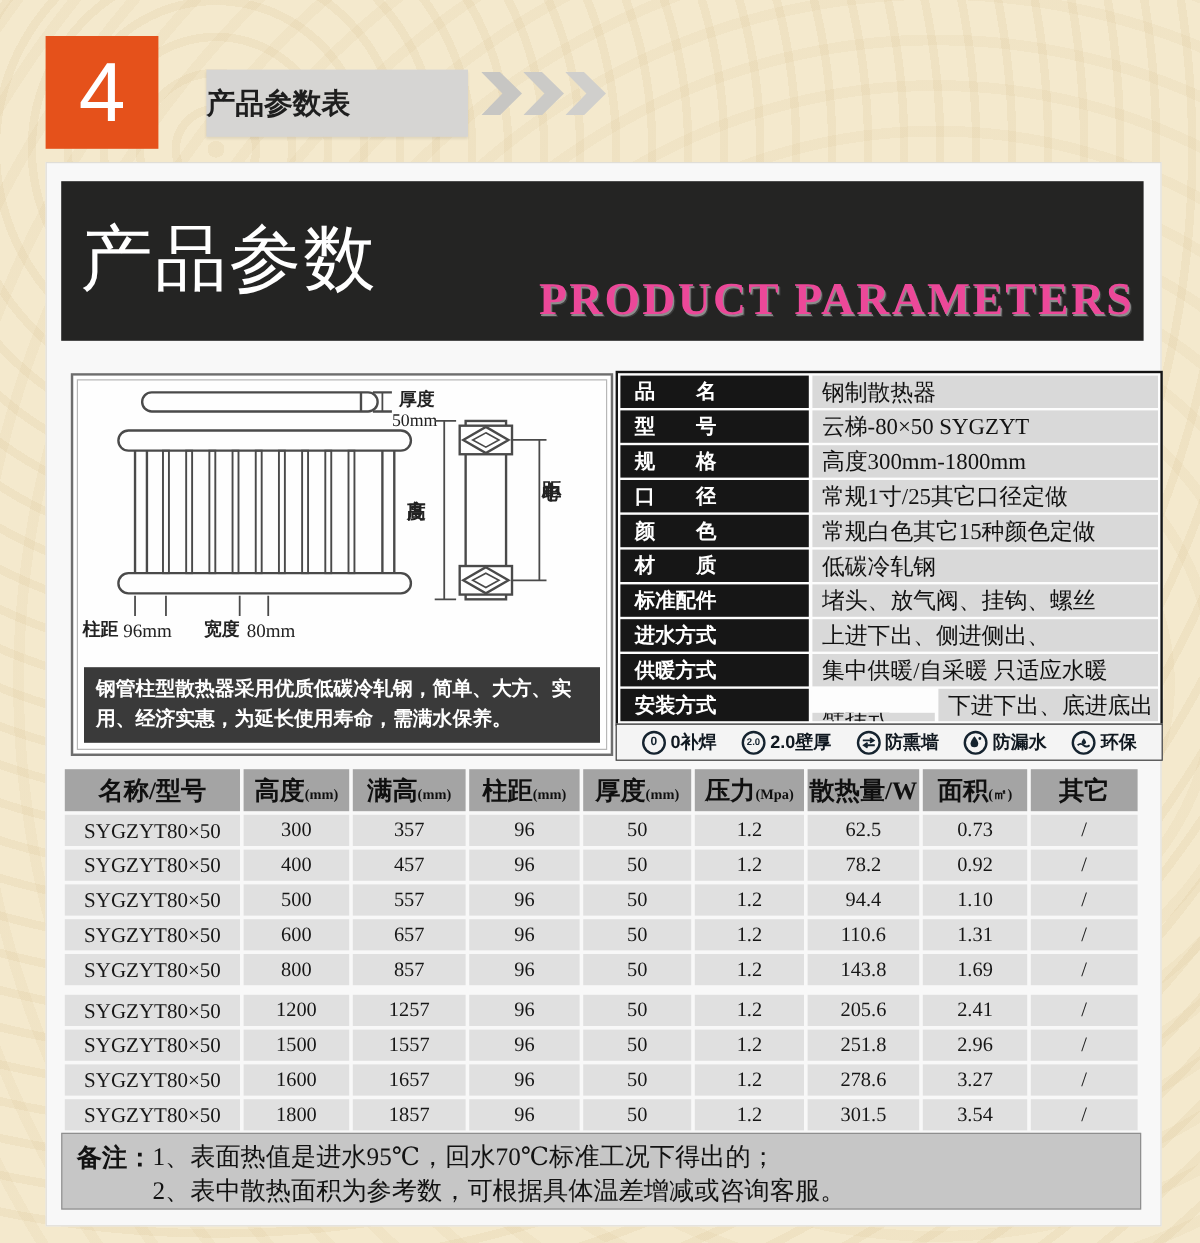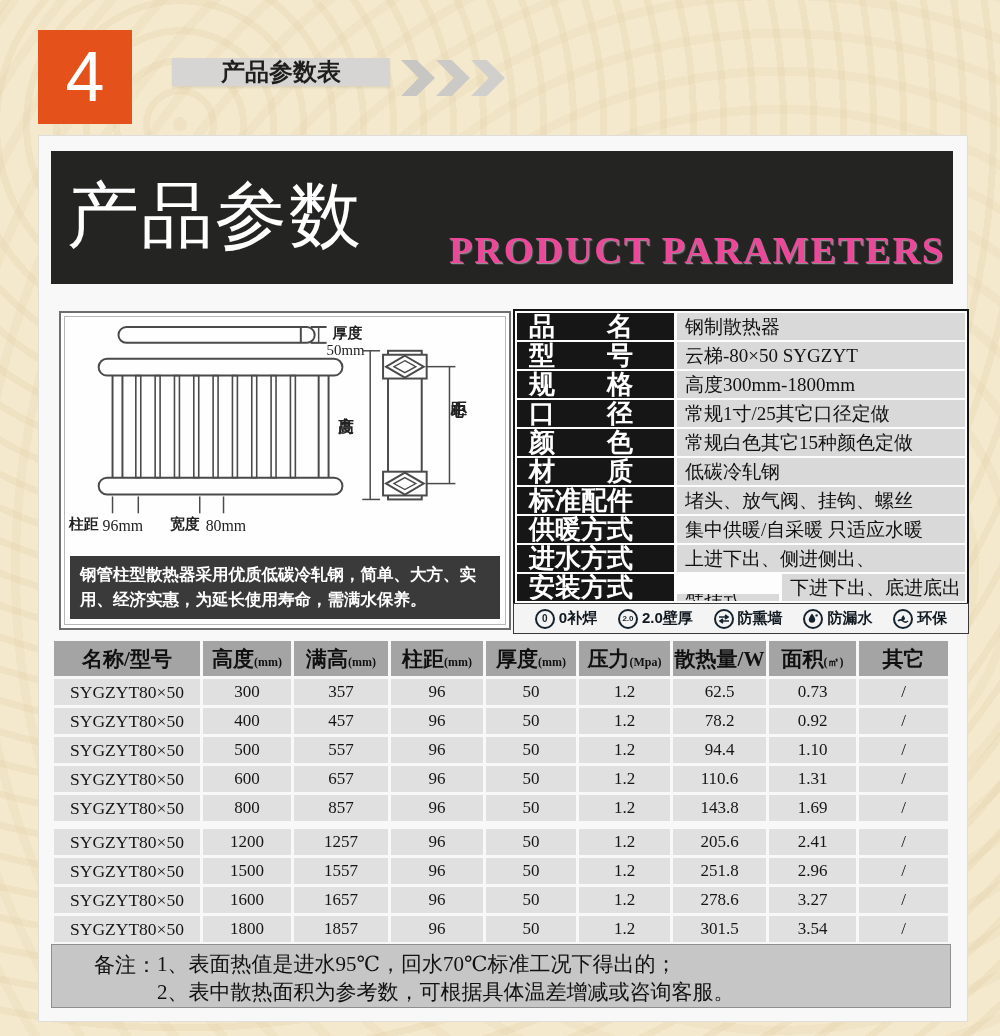--- a/index.html
+++ b/index.html
@@ -8,53 +8,53 @@
   .page{position:relative;width:1000px;height:1036px;overflow:hidden;
     background-color:#f4e9cd;
     background-image:
       repeating-radial-gradient(circle at 18% 12%, rgba(208,182,130,.14) 0 7px, transparent 7px 30px),
       repeating-radial-gradient(circle at 78% 55%, rgba(208,182,130,.10) 0 9px, transparent 9px 38px);
   }
 
   
   .num-badge{position:absolute;left:38px;top:30px;width:94px;height:94px;background:#e5511b;
     display:flex;align-items:center;justify-content:center;color:#fff;font-size:70px;line-height:1;}
-  .section-bar{position:absolute;left:172px;top:58px;width:218px;height:28px;background:#d6d5d3;
-    display:flex;align-items:center;justify-content:center;font-size:24px;font-weight:700;color:#1e1e1e;
+  .section-bar{position:absolute;left:172px;top:58px;width:218px;height:56px;background:#d6d5d3;
+    display:flex;align-items:center;justify-content:flex-start;font-size:24px;font-weight:700;color:#1e1e1e;
     box-shadow:0 2px 2px rgba(0,0,0,.08);}
   .chevrons{position:absolute;left:400px;top:60px;display:flex;}
   .chev{width:34px;height:36px;background:#c7c6c3;margin-left:1px;
     clip-path:polygon(0 0,46% 0,100% 50%,46% 100%,0 100%,52% 50%);}
   .chev:nth-child(2){background:#cbcac7;}
   .chev:nth-child(3){background:#d0cfcc;}
 
   
   .panel{position:absolute;left:38px;top:135px;width:928px;height:885px;background:#f8f8f8;
     border:1px solid #e0ded8;}
 
   
   .banner{position:absolute;left:12px;top:15px;width:902px;height:133px;background:#242423;}
   .banner-cn{position:absolute;left:16px;top:8px;font-family:"Liberation Serif","DejaVu Serif",serif;
-    font-size:72px;line-height:115px;color:#fff;letter-spacing:2px;}
+    font-size:60px;line-height:115px;color:#fff;letter-spacing:2px;}
   .banner-en{position:absolute;right:8px;bottom:12px;font-family:"Liberation Serif","DejaVu Serif",serif;
     font-size:38px;font-weight:700;letter-spacing:2px;color:#ec4899;
     text-shadow:1px 1px 0 #8d8d8d,2px 2px 0 #3c3c3c;}
 
   
   .diagram{position:absolute;left:20px;top:175px;width:448px;height:315px;background:#fefefe;
     border:2px solid #6e6e6e;box-shadow:inset 0 0 0 3px #fff,inset 0 0 0 4px #b7b7b7;}
   .diagram svg{display:block;margin:6px 0 0 0;}
   .diagram-caption{position:absolute;left:9px;right:9px;bottom:9px;background:#3a3a3a;color:#fff;
     font-size:16.5px;font-weight:700;line-height:1.55;padding:6px 10px;}
 
   
   .spec{position:absolute;left:474px;top:173px;width:456px;background:#fdfdfd;border:2px solid #141414;
     padding:2px;display:flex;flex-direction:column;gap:2px;box-sizing:border-box;}
   .spec-row{display:flex;gap:3px;height:27px;}
-  .spec-label{flex:0 0 133px;background:#161616;color:#fff;font-size:26px;font-weight:700;
+  .spec-label{flex:0 0 133px;background:#161616;color:#fff;font-size:17px;font-weight:700;
     display:flex;align-items:center;padding:0 12px;white-space:pre;}
   .spec-value{flex:1 1 auto;background:#d9d9d9;color:#121212;font-family:"Liberation Serif","DejaVu Serif",serif;
     font-size:19px;display:flex;align-items:center;padding:0 8px;white-space:nowrap;overflow:hidden;}
   .spec-value.narrow{flex:0 0 86px;margin-top:20px;}
 
   
   .certs{position:absolute;left:474px;top:467px;width:456px;height:31px;background:#f4f4f4;
     border:1px solid #3a3a3a;display:flex;align-items:center;justify-content:space-evenly;box-sizing:border-box;}
   .cert-item{display:flex;align-items:center;gap:4px;font-size:15px;font-weight:700;color:#101820;}
   .cert-circle{width:20px;height:20px;border:2px solid #15232f;border-radius:50%;box-sizing:border-box;
@@ -70,21 +70,21 @@
   table.param th .unit{font-size:12px;font-weight:700;}
   table.param td{background:#e0e0e0;color:#161616;font-family:"Liberation Serif","DejaVu Serif",serif;
     font-size:17px;text-align:center;height:26px;padding:0;white-space:nowrap;}
   table.param td.model{font-size:17.5px;margin-left:42px;}
   table.param tr.gap-row td{background:transparent;height:2px;}
 
   
   .notes{position:absolute;left:12px;top:808px;width:900px;height:64px;background:#c6c6c6;
     border:1px solid #8f8f8f;box-sizing:border-box;display:flex;padding:6px 4px 0 12px;
     font-family:"Liberation Serif","DejaVu Serif",serif;font-size:21px;color:#121212;}
-  .notes-prefix{white-space:nowrap;font-weight:400;margin-left:30px;}
+  .notes-prefix{white-space:nowrap;font-weight:700;}
   .notes-lines{display:flex;flex-direction:column;line-height:1.32;}
 </style>
 </head>
 <body>
 
 <div class="page">
 
   <div class="num-badge">
     <span>4</span>
   </div>
@@ -187,26 +187,26 @@
         </div>
         <div class="spec-row">
           <div class="spec-label">材　　质</div>
           <div class="spec-value">低碳冷轧钢</div>
         </div>
         <div class="spec-row">
           <div class="spec-label">标准配件</div>
           <div class="spec-value">堵头、放气阀、挂钩、螺丝</div>
         </div>
         <div class="spec-row">
+          <div class="spec-label">进水方式</div>
+          <div class="spec-value">上进下出、侧进侧出、</div>
+        </div>
+        <div class="spec-row">
           <div class="spec-label">供暖方式</div>
           <div class="spec-value">集中供暖/自采暖 只适应水暖</div>
-        </div>
-        <div class="spec-row">
-          <div class="spec-label">进水方式</div>
-          <div class="spec-value">上进下出、侧进侧出、</div>
         </div>
         <div class="spec-row">
           <div class="spec-label">安装方式</div>
           <div class="spec-value narrow">壁挂式</div>
           <div class="spec-value">下进下出、底进底出</div>
         </div>
       </div>
 
     <div class="certs">
       <span class="cert-item">

